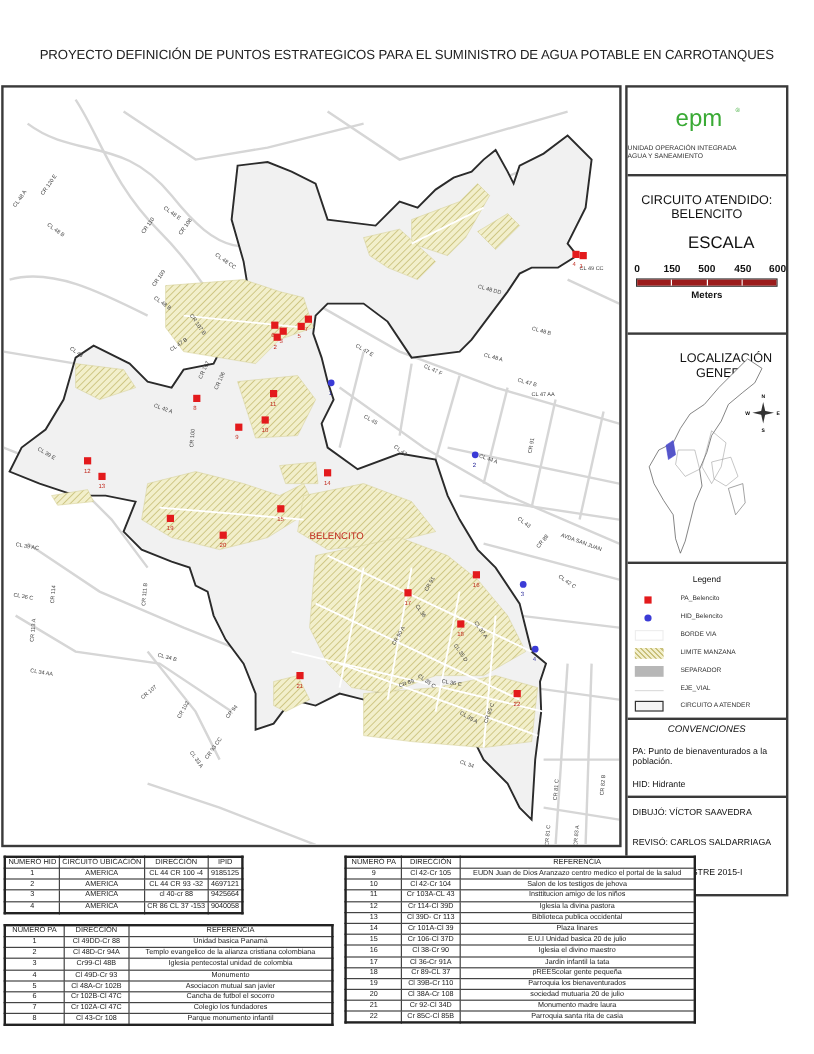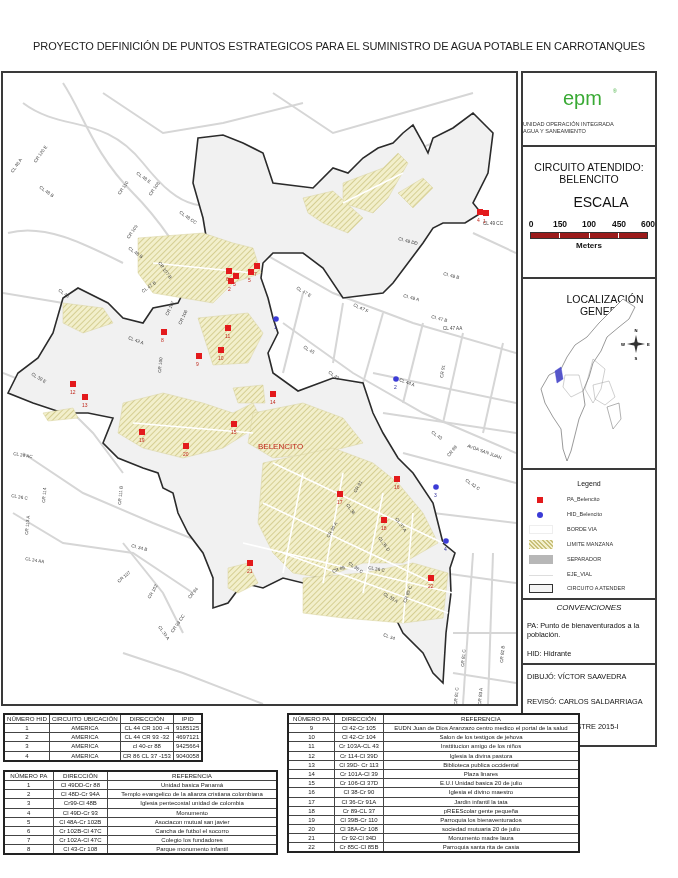--- a/index.html
+++ b/index.html
@@ -322,21 +322,21 @@
 
   <div class="sec circ-sec">
     <div class="circ-title">
       <div>CIRCUITO ATENDIDO:</div>
       <div>BELENCITO</div>
     </div>
     <div class="escala">ESCALA</div>
     <div class="scale-ticks">
       <span style="left:8px">0</span>
       <span style="left:37px">150</span>
-      <span style="left:66px">100</span>
+      <span style="left:66px">500</span>
       <span style="left:96px">450</span>
       <span style="left:125px">600</span>
     </div>
     <div class="scale-bar">
       <div class="seg"></div>
         <div class="seg"></div>
         <div class="seg"></div>
         <div class="seg"></div>
     </div>
     <div class="scale-unit">Meters</div>

